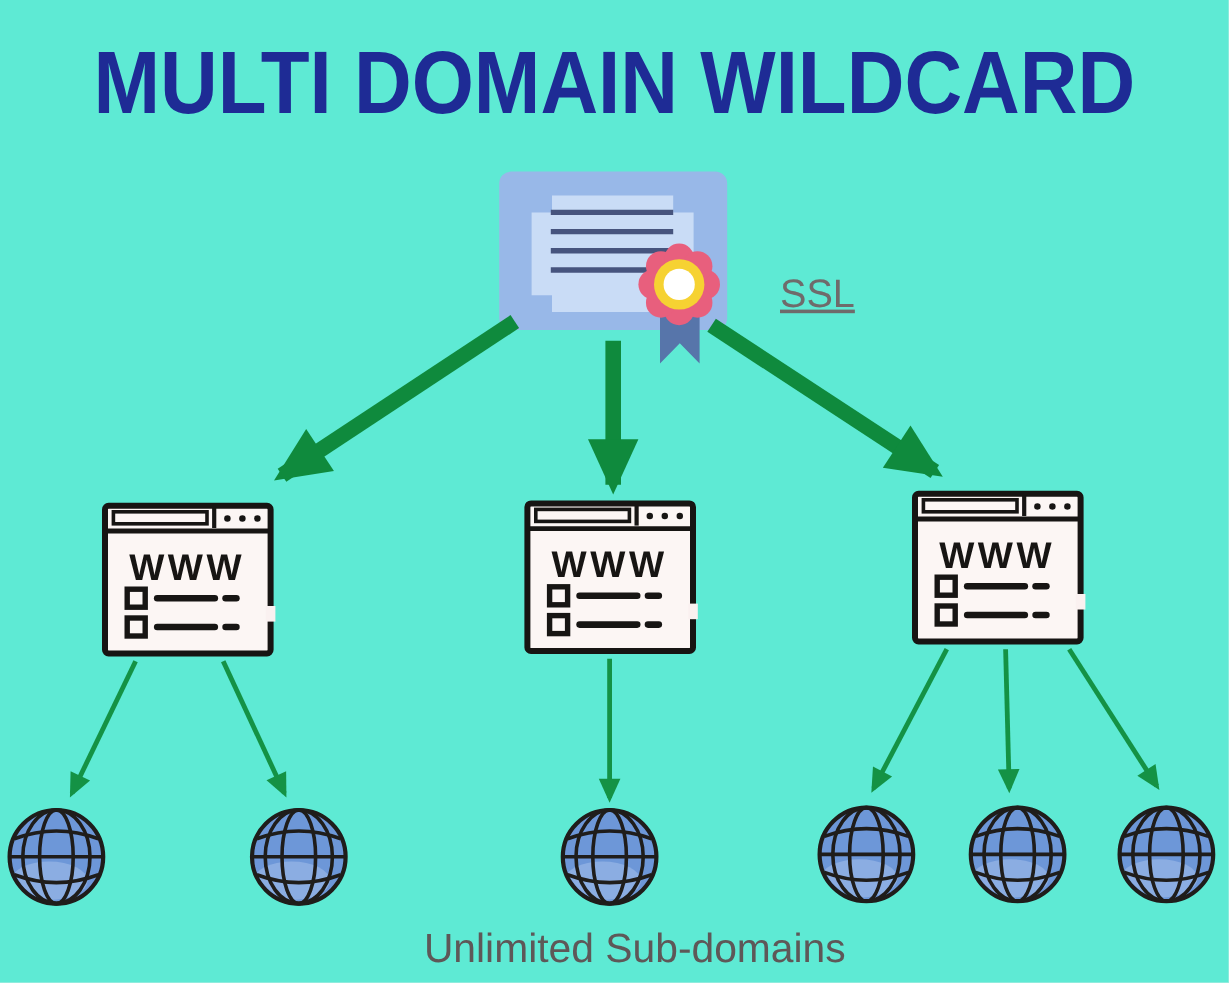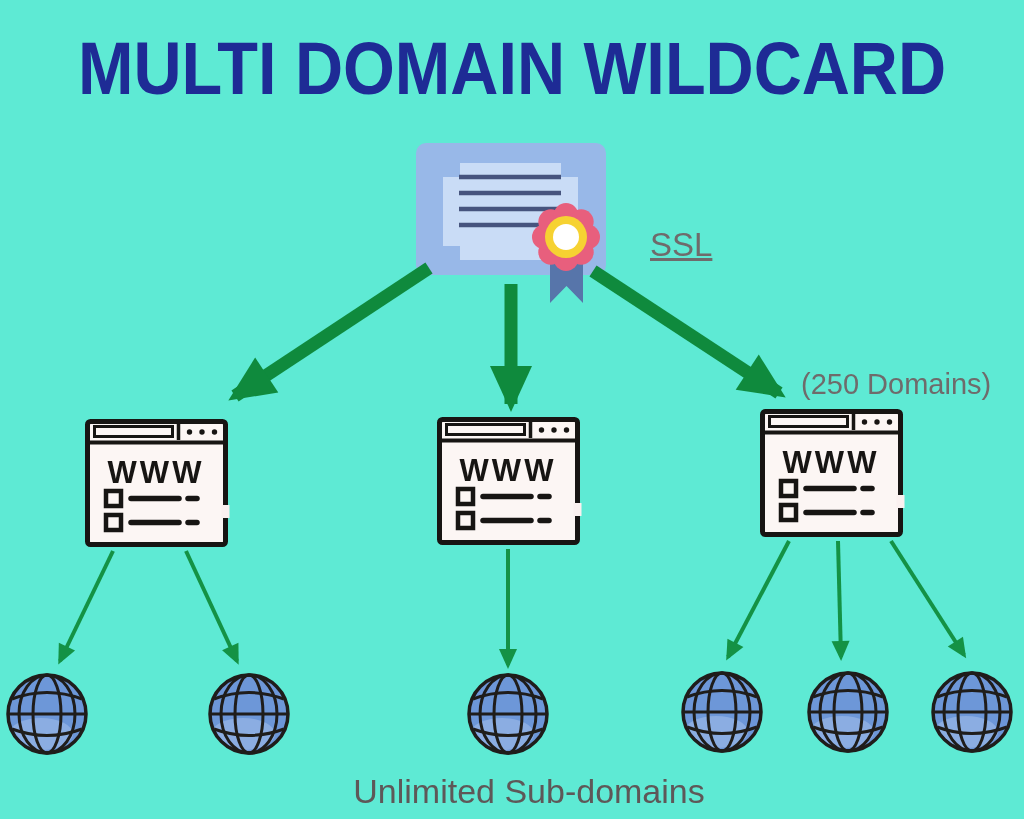--- a/index.html
+++ b/index.html
@@ -161,16 +161,15 @@
 
     <use href="#globe" transform="translate(47,714)"></use>
     <use href="#globe" transform="translate(249,714)"></use>
     <use href="#globe" transform="translate(508,714)"></use>
     <use href="#globe" transform="translate(722,712)"></use>
     <use href="#globe" transform="translate(848,712)"></use>
     <use href="#globe" transform="translate(972,712)"></use>
   </svg>
 
   <div class="note ssl-label">SSL</div>
-  <div class="note domains-note">(250 Domains)</div>
   <div class="note subdomains-note">Unlimited Sub-domains</div>
 
 </div>
 
 </body></html>

